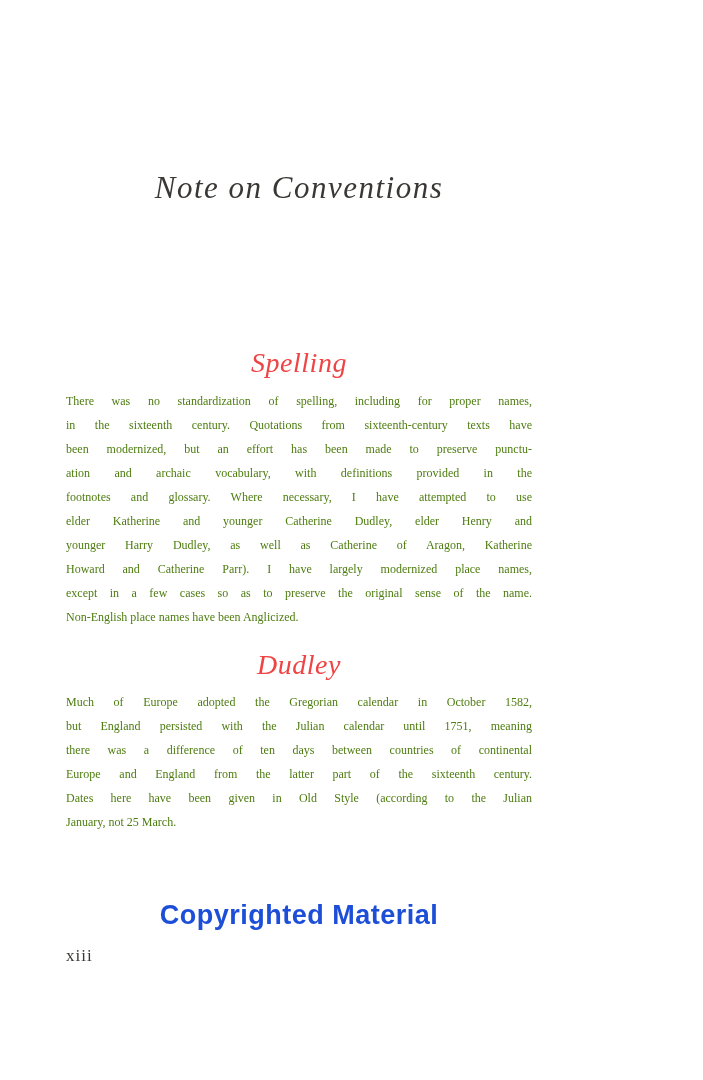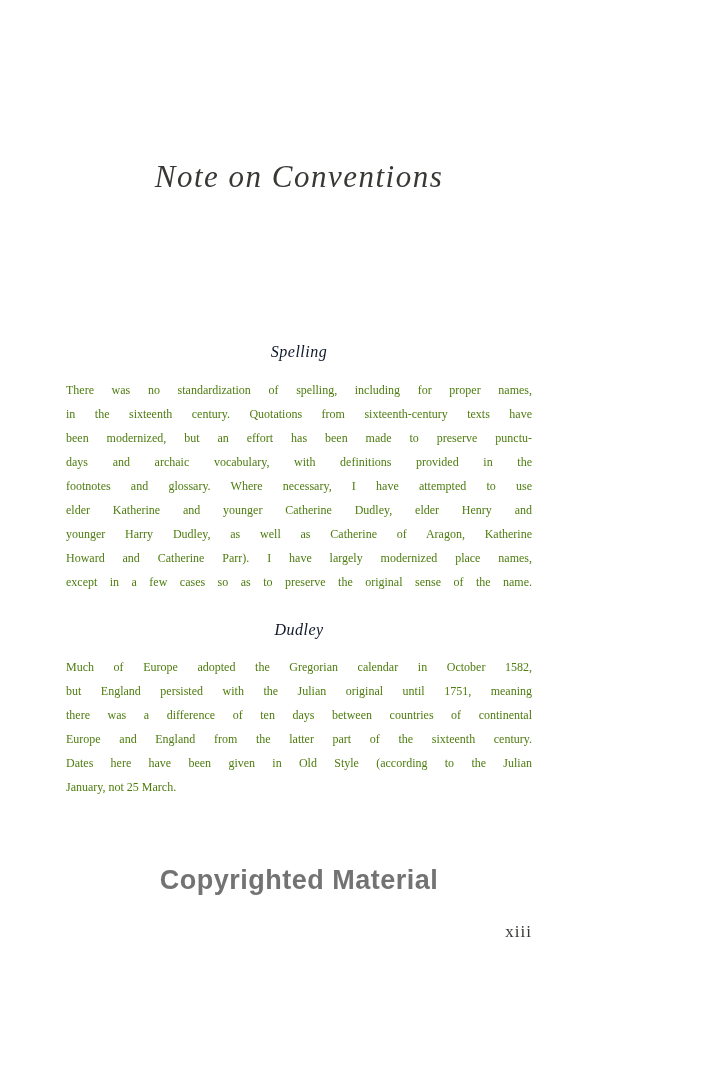--- a/index.html
+++ b/index.html
@@ -2,43 +2,43 @@
 <html><head>
 <meta charset="utf-8">
 <style>
   html, body { margin: 0; padding: 0; background: #ffffff; }
   .page {
     position: relative;
     width: 597px;
     height: 1080px;
     background: #ffffff;
     box-sizing: border-box;
-    padding: 0 65px 0 66px;
+    padding: 11px 65px 0 66px;
     font-family: "Liberation Serif", serif;
     color: #33312d;
     overflow: hidden;
   }
   .title {
     margin: 158px 0 0 0;
     font-size: 31px;
     line-height: 38px;
     font-weight: 400;
     font-style: italic;
     text-align: center;
     letter-spacing: 1.5px;
     color: #3a3834;
   }
   .heading {
-    font-size: 16px;
+    font-size: 28px;
     line-height: 28px;
     font-weight: 400;
     font-style: italic;
     text-align: center;
     letter-spacing: 0.5px;
-    color: #0f172a;
+    color: #ef4444;
   }
   .heading.spelling { margin: 142px 0 0 0; }
   .heading.dates    { margin: 22px 0 0 0; }
   .para {
     font-size: 12px;
     line-height: 24px;
     margin: 12px 0 0 0;
     color: #4d7c0f;
   }
   .para.dates { margin-top: 11px; }
@@ -49,57 +49,58 @@
   }
   .line.last { text-align-last: left; }
   .watermark {
     margin: 66px 0 0 0;
     font-family: "Liberation Sans", sans-serif;
     font-weight: 700;
     font-size: 27px;
     line-height: 31px;
     text-align: center;
     letter-spacing: 0.5px;
-    color: #737373;
+    color: #1d4ed8;
   }
   .folio {
-    margin: 26px 0 0 0;
+    margin: 15px 0 0 0;
     font-size: 17px;
     line-height: 20px;
-    text-align: right;
+    text-align: left;
     letter-spacing: 1px;
     color: #3a3834;
   }
 </style>
 </head>
 <body>
 
 <div class="page">
 
   <h1 class="title">Note on Conventions</h1>
 
   <h2 class="heading spelling">Spelling</h2>
 
   <div class="para spelling">
     <div class="line">There was no standardization of spelling, including for proper names,</div>
     <div class="line">in the sixteenth century. Quotations from sixteenth-century texts have</div>
     <div class="line">been modernized, but an effort has been made to preserve punctu-</div>
-    <div class="line">days and archaic vocabulary, with definitions provided in the</div>
+    <div class="line">ation and archaic vocabulary, with definitions provided in the</div>
     <div class="line">footnotes and glossary. Where necessary, I have attempted to use</div>
     <div class="line">elder Katherine and younger Catherine Dudley, elder Henry and</div>
     <div class="line">younger Harry Dudley, as well as Catherine of Aragon, Katherine</div>
     <div class="line">Howard and Catherine Parr). I have largely modernized place names,</div>
     <div class="line">except in a few cases so as to preserve the original sense of the name.</div>
+    <div class="line last">Non-English place names have been Anglicized.</div>
   </div>
 
   <h2 class="heading dates">Dudley</h2>
 
   <div class="para dates">
     <div class="line">Much of Europe adopted the Gregorian calendar in October 1582,</div>
-    <div class="line">but England persisted with the Julian original until 1751, meaning</div>
+    <div class="line">but England persisted with the Julian calendar until 1751, meaning</div>
     <div class="line">there was a difference of ten days between countries of continental</div>
     <div class="line">Europe and England from the latter part of the sixteenth century.</div>
     <div class="line">Dates here have been given in Old Style (according to the Julian</div>
     <div class="line last">January, not 25 March.</div>
   </div>
 
   <div class="watermark">Copyrighted Material</div>
 
   <div class="folio">xiii</div>
 

